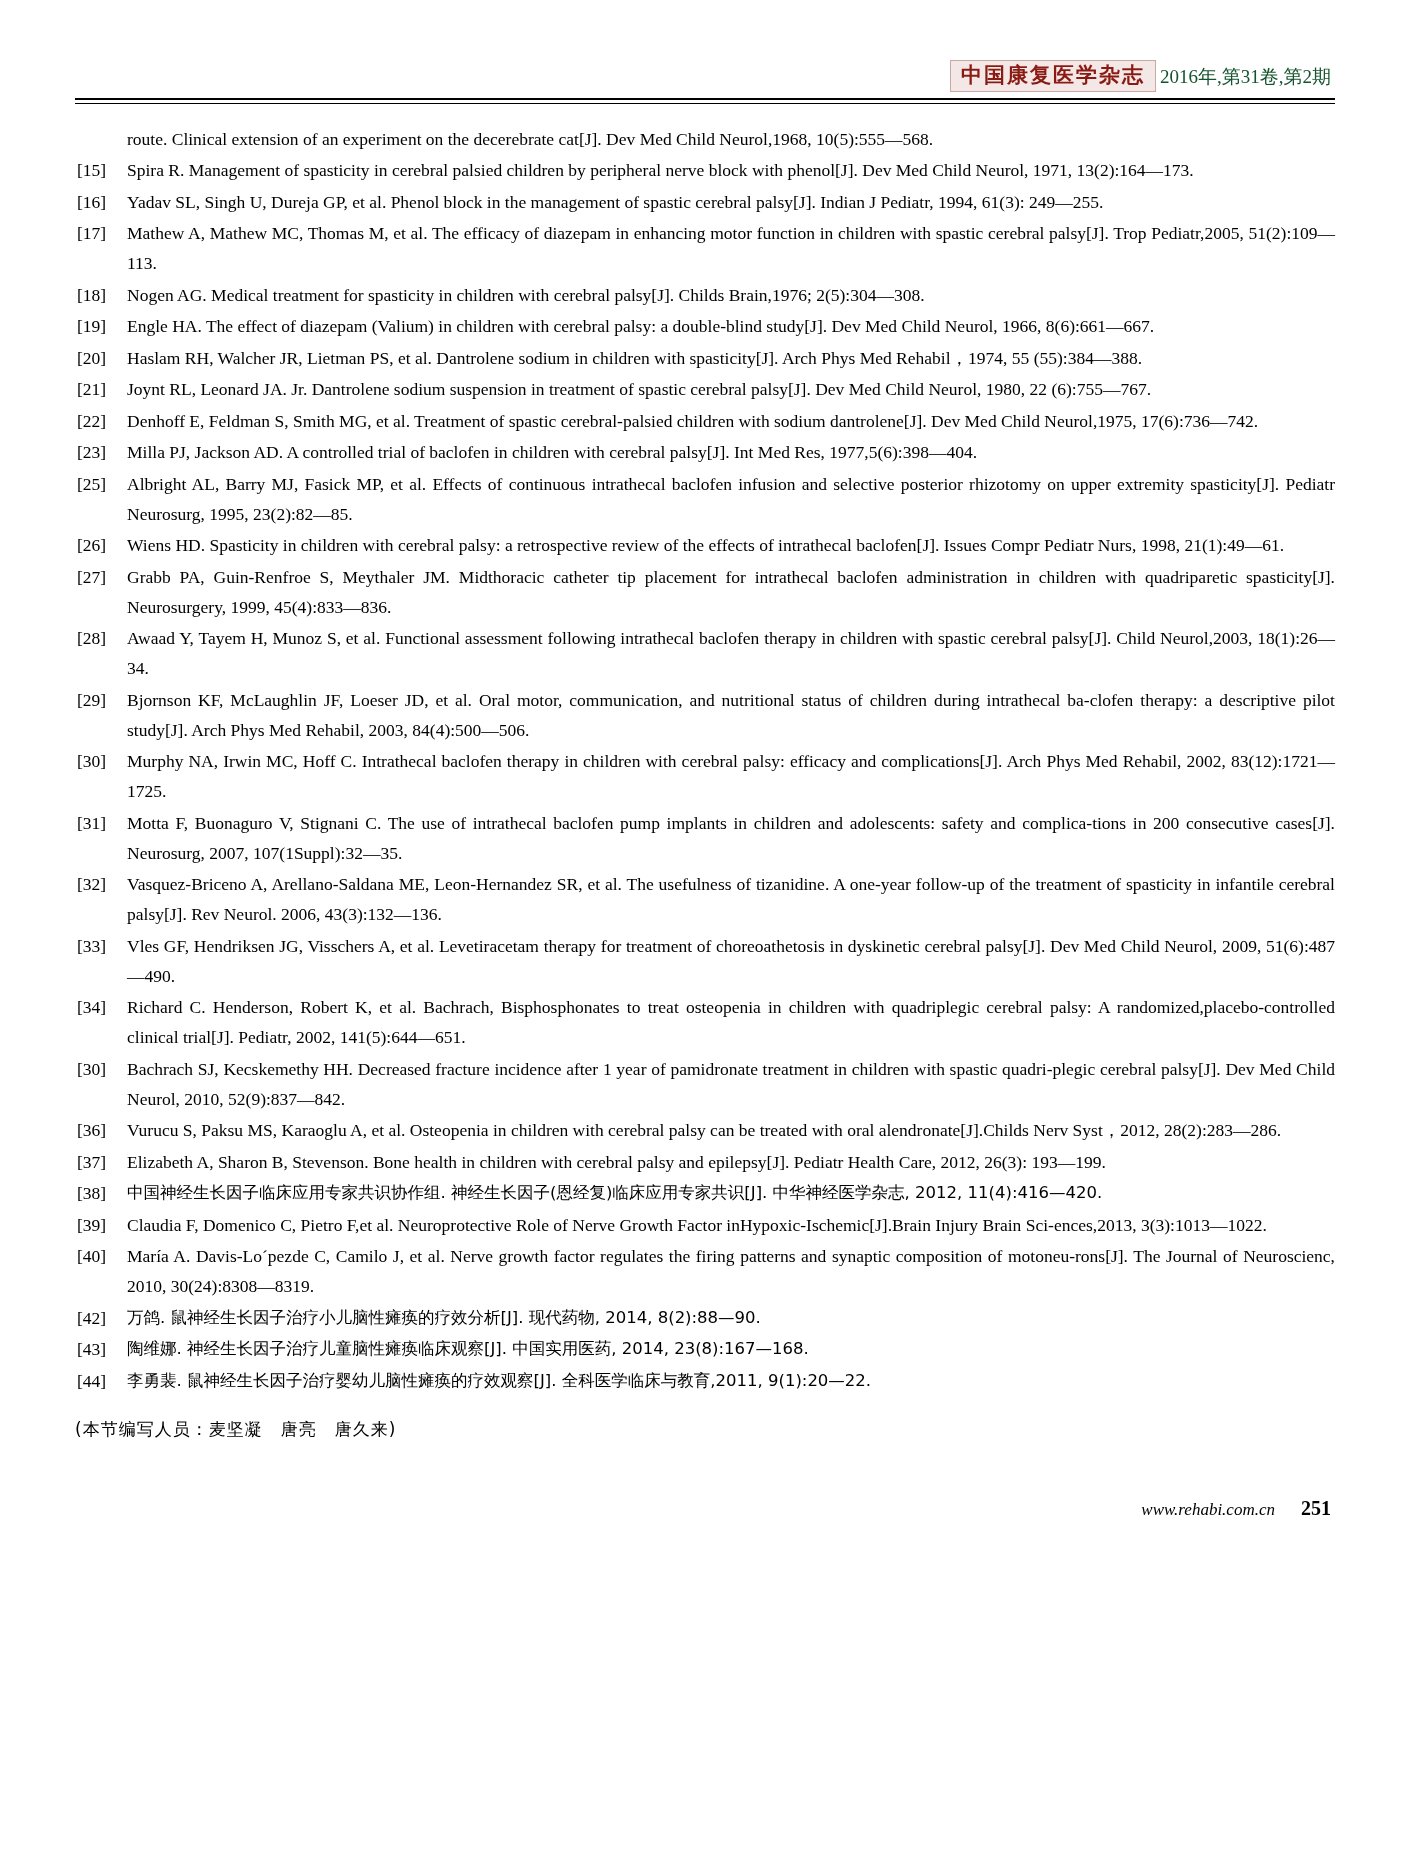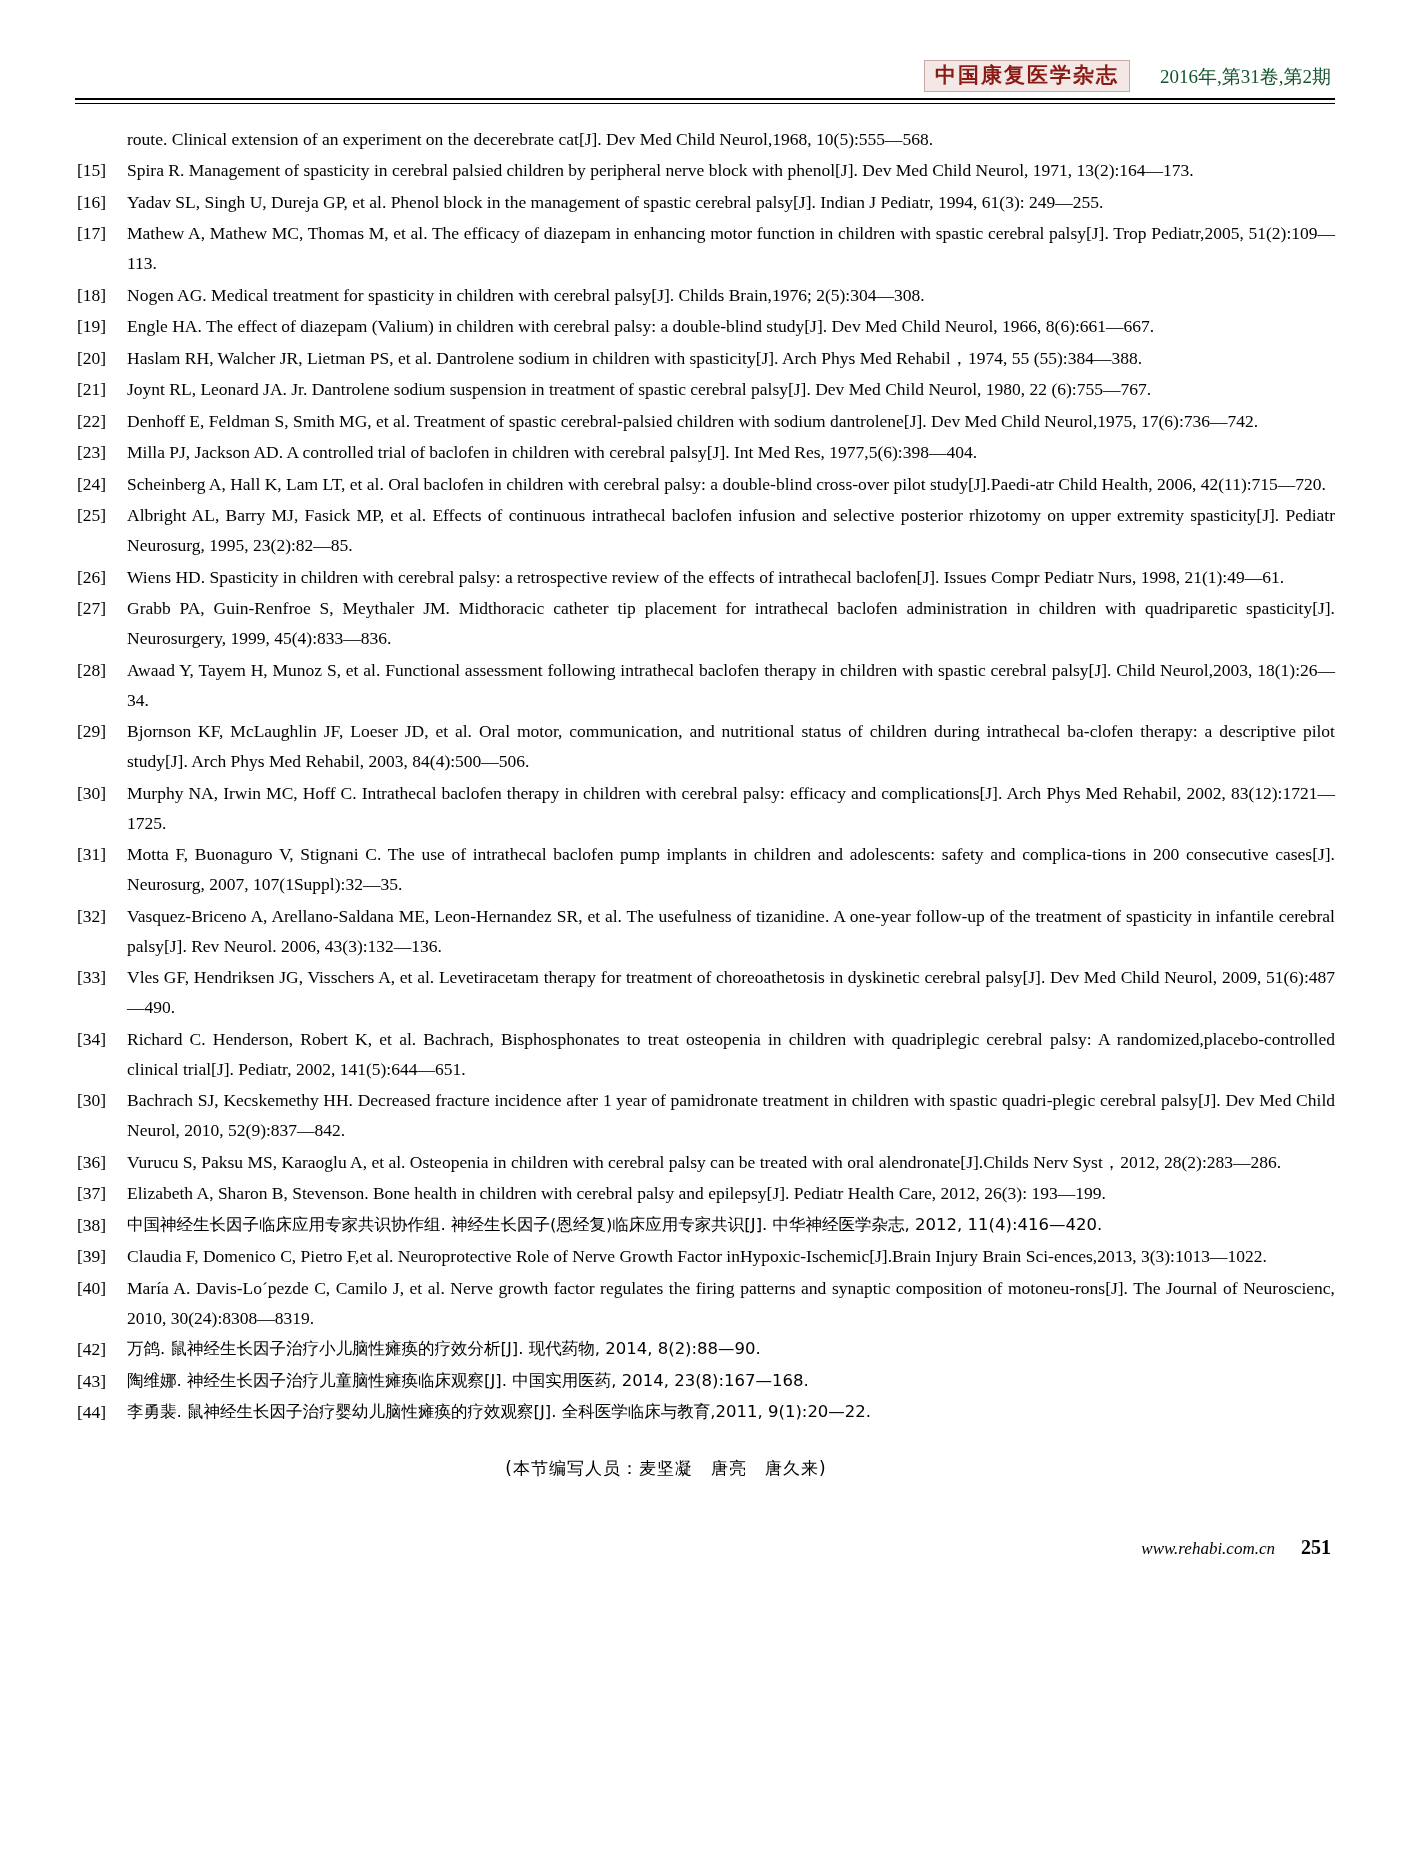--- a/index.html
+++ b/index.html
@@ -18,21 +18,21 @@
     width: 1410px;
     min-height: 1869px;
     box-sizing: border-box;
     padding: 40px 75px 30px 75px;
   }
   
   .header {
     display: flex;
     align-items: flex-end;
     justify-content: flex-end;
-    gap: 30px;
+    gap: 4px;
     padding-right: 4px;
     height: 52px;
   }
   .journal-logo {
     font-family: "DejaVu Sans", sans-serif;
     font-size: 21px;
     font-weight: bold;
     letter-spacing: 2px;
     color: #8a1a14;
     background: #f3e8e6;
@@ -81,22 +81,22 @@
   }
   .ref.first .ref-text {
     text-indent: 0;
   }
   .cn {
     font-family: "DejaVu Sans", sans-serif;
     font-size: 16.5px;
   }
   
   .editor-line {
-    margin-top: 30px;
-    text-align: center;
+    margin-top: 22px;
+    text-align: left;
     padding-right: 78px;
     font-family: "DejaVu Sans", sans-serif;
     font-size: 17px;
     letter-spacing: 1px;
   }
   .footer {
     display: flex;
     align-items: baseline;
     justify-content: flex-end;
     gap: 26px;
@@ -163,24 +163,20 @@
     </div>
     <div class="ref">
       <div class="ref-num">[22]</div>
       <div class="ref-text">Denhoff E, Feldman S, Smith MG, et al. Treatment of spastic cerebral-palsied children with sodium dantrolene[J]. Dev Med Child Neurol,1975, 17(6):736—742.</div>
     </div>
     <div class="ref">
       <div class="ref-num">[23]</div>
       <div class="ref-text">Milla PJ, Jackson AD. A controlled trial of baclofen in children with cerebral palsy[J]. Int Med Res, 1977,5(6):398—404.</div>
     </div>
     <div class="ref">
-      <div class="ref-num">[24]</div>
-      <div class="ref-text">Scheinberg A, Hall K, Lam LT, et al. Oral baclofen in children with cerebral palsy: a double-blind cross-over pilot study[J].Paedi-atr Child Health, 2006, 42(11):715—720.</div>
-    </div>
-    <div class="ref">
       <div class="ref-num">[25]</div>
       <div class="ref-text">Albright AL, Barry MJ, Fasick MP, et al. Effects of continuous intrathecal baclofen infusion and selective posterior rhizotomy on upper extremity spasticity[J]. Pediatr Neurosurg, 1995, 23(2):82—85.</div>
     </div>
     <div class="ref">
       <div class="ref-num">[26]</div>
       <div class="ref-text">Wiens HD. Spasticity in children with cerebral palsy: a retrospective review of the effects of intrathecal baclofen[J]. Issues Compr Pediatr Nurs, 1998, 21(1):49—61.</div>
     </div>
     <div class="ref">
       <div class="ref-num">[27]</div>
       <div class="ref-text">Grabb PA, Guin-Renfroe S, Meythaler JM. Midthoracic catheter tip placement for intrathecal baclofen administration in children with quadriparetic spasticity[J]. Neurosurgery, 1999, 45(4):833—836.</div>

